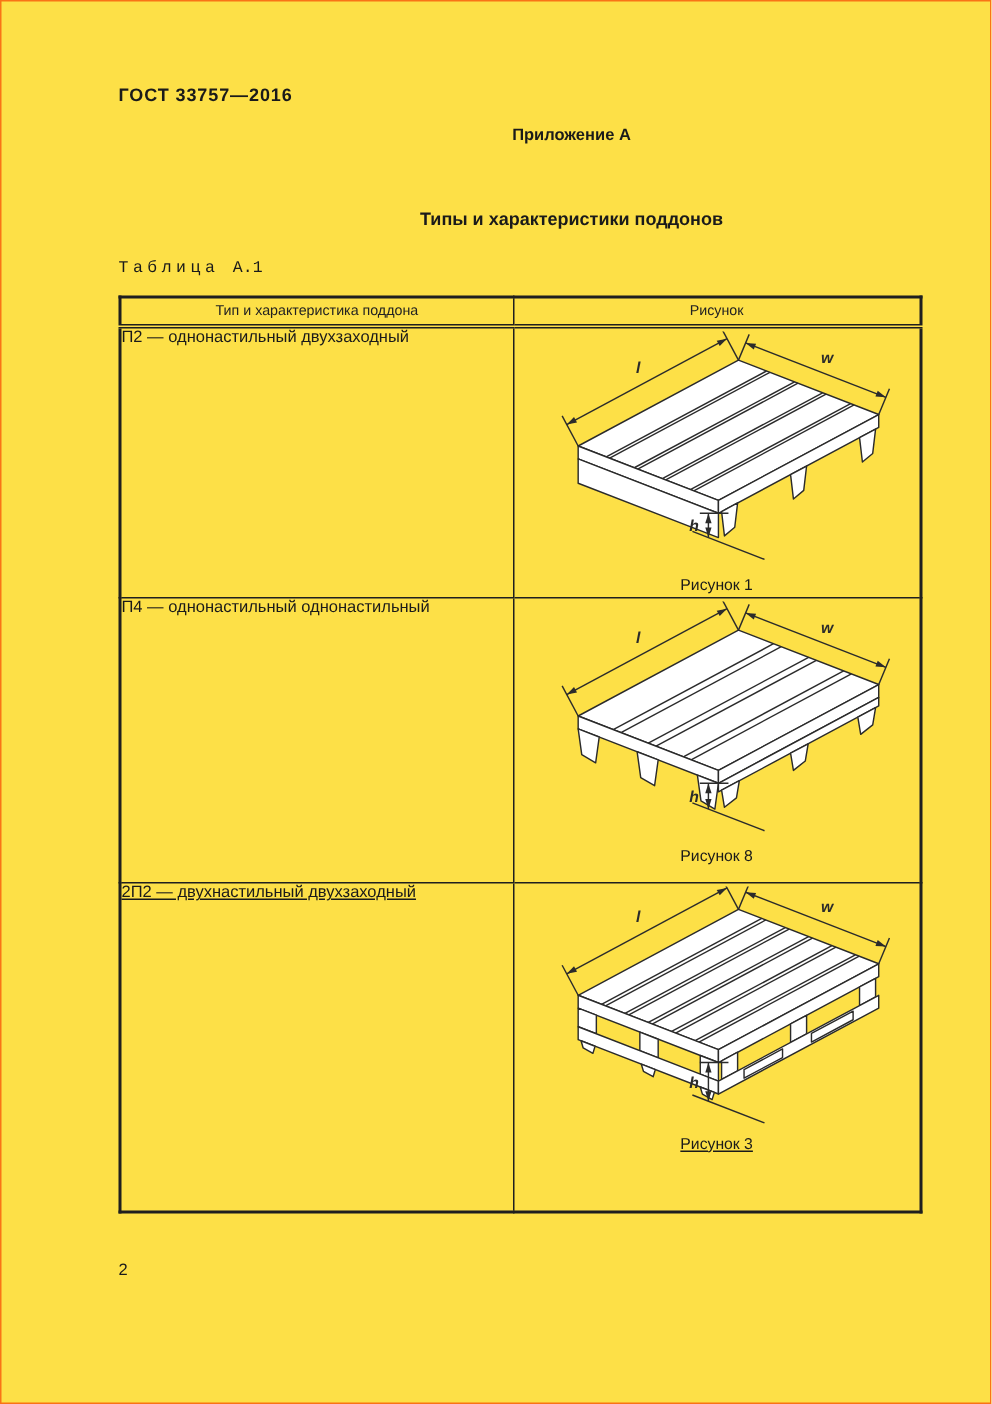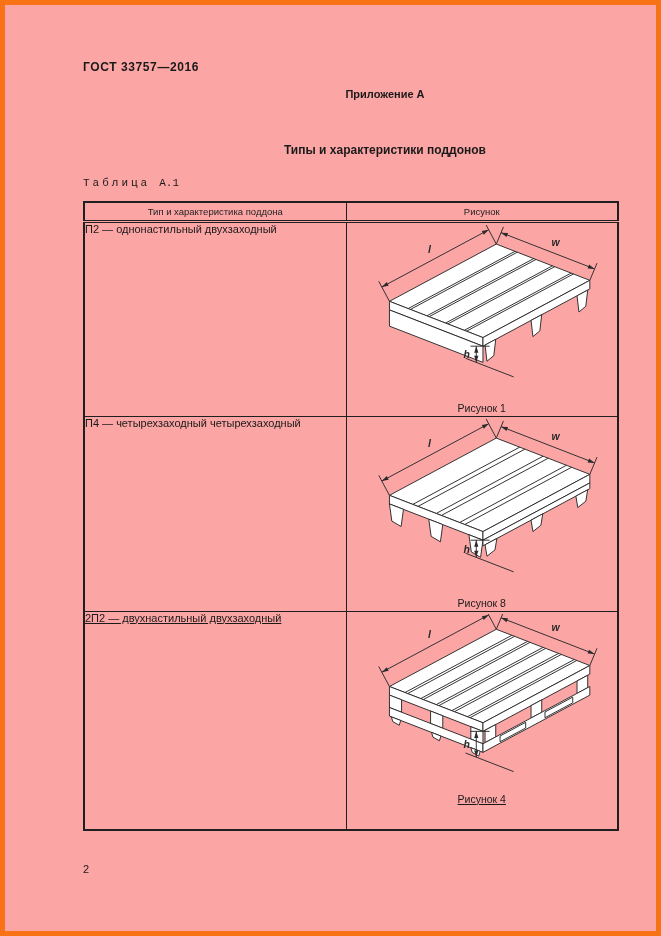--- a/index.html
+++ b/index.html
@@ -1,21 +1,21 @@
 <!DOCTYPE html>
 <html><head>
 <meta charset="utf-8">
 <style>
   html,body{margin:0;padding:0;background:#ffffff;}
   .page{
     position:relative;
     width:661px;height:936px;
     box-sizing:border-box;
-    background:#fca5a5;
-    border:5px solid #f97316;
+    background:#fde047;
+    border:1px solid #f97316;
     padding:55px 48px 0 78px;
     font-family:"Liberation Sans",sans-serif;
     color:#1a1a1a;
   }
   .doc-standard{font-weight:bold;font-size:12px;line-height:14px;letter-spacing:.6px;}
   .content-col{width:604px;}
   .annex{margin-top:13px;text-align:center;font-weight:bold;font-size:11px;line-height:14px;}
   .section-title{margin-top:42px;text-align:center;font-weight:bold;font-size:12px;line-height:14px;}
   .table-label{margin-top:20px;font-size:11px;line-height:13px;font-family:Liberation Mono, monospace;}
   .table-label .tl{letter-spacing:3px;}
@@ -45,21 +45,21 @@
     line-height:13px;
     padding:7px 8px 0 16px;
   }
   td.figcell{vertical-align:middle;}
   .figwrap{
     display:flex;flex-direction:column;
     align-items:center;justify-content:center;
     padding:2px 0;
   }
   .pallet-svg{width:250px;height:auto;display:block;}
-  .fig-caption{font-size:10.5px;margin-top:17px;color:#1a1a1a;text-align:center;}
+  .fig-caption{font-size:10.5px;margin-top:3px;color:#1a1a1a;text-align:center;}
   .page-number{margin-top:32px;font-size:11px;}
 </style>
 </head>
 <body>
 
 <div class="page">
 
   <div class="doc-standard">ГОСТ 33757—2016</div>
 
   <div class="content-col">
@@ -122,21 +122,21 @@
                   <polygon points="125.0,144.0 122.8,137.0 127.2,137.0" fill="#2b2b2b"></polygon>
                   <line x1="119.0" y1="127.0" x2="139.0" y2="127.0" stroke="#2b2b2b" stroke-width="1"></line>
                   <line x1="113.8" y1="139.7" x2="164.2" y2="159.2" stroke="#2b2b2b" stroke-width="1"></line>
                   <text x="115.0" y="139.5" text-anchor="middle" font-size="11" font-weight="bold" font-style="italic" fill="#2b2b2b" font-family="&quot;Liberation Sans&quot;,sans-serif">h</text>
                 </svg>
               <div class="fig-caption">Рисунок 1</div>
             </div>
           </td>
         </tr>
         <tr style="height:190px">
-          <td class="typecell c1">П4 — четырехзаходный четырехзаходный</td>
+          <td class="typecell c1">П4 — однонастильный однонастильный</td>
           <td class="figcell">
             <div class="figwrap">
               <svg class="pallet-svg" xmlns="http://www.w3.org/2000/svg" viewBox="0 0 262 168">
                   <polygon points="34.0,80.0 146.0,20.0 244.0,58.0 132.0,118.0" fill="#fff" stroke="#2b2b2b" stroke-width="1" stroke-linejoin="round"></polygon>
                   <line x1="58.5" y1="89.5" x2="170.5" y2="29.5" stroke="#2b2b2b" stroke-width="1"></line>
                   <line x1="63.9" y1="91.6" x2="175.9" y2="31.6" stroke="#2b2b2b" stroke-width="1"></line>
                   <line x1="83.0" y1="99.0" x2="195.0" y2="39.0" stroke="#2b2b2b" stroke-width="1"></line>
                   <line x1="88.4" y1="101.1" x2="200.4" y2="41.1" stroke="#2b2b2b" stroke-width="1"></line>
                   <line x1="107.5" y1="108.5" x2="219.5" y2="48.5" stroke="#2b2b2b" stroke-width="1"></line>
                   <line x1="112.9" y1="110.6" x2="224.9" y2="50.6" stroke="#2b2b2b" stroke-width="1"></line>
@@ -215,21 +215,21 @@
                   <line x1="146.0" y1="16.0" x2="153.5" y2="-2.0" stroke="#2b2b2b" stroke-width="1"></line>
                   <line x1="244.0" y1="54.0" x2="251.5" y2="36.0" stroke="#2b2b2b" stroke-width="1"></line>
                   <text x="208.0" y="18.0" text-anchor="middle" font-size="11" font-weight="bold" font-style="italic" fill="#2b2b2b" font-family="&quot;Liberation Sans&quot;,sans-serif">w</text>
                   <line x1="125.0" y1="123.0" x2="125.0" y2="150.0" stroke="#2b2b2b" stroke-width="1"></line>
                   <polygon points="125.0,123.0 127.2,130.0 122.8,130.0" fill="#2b2b2b"></polygon>
                   <polygon points="125.0,150.0 122.8,143.0 127.2,143.0" fill="#2b2b2b"></polygon>
                   <line x1="119.0" y1="123.0" x2="139.0" y2="123.0" stroke="#2b2b2b" stroke-width="1"></line>
                   <line x1="113.8" y1="145.7" x2="164.2" y2="165.2" stroke="#2b2b2b" stroke-width="1"></line>
                   <text x="115.0" y="140.5" text-anchor="middle" font-size="11" font-weight="bold" font-style="italic" fill="#2b2b2b" font-family="&quot;Liberation Sans&quot;,sans-serif">h</text>
                 </svg>
-              <div class="fig-caption">Рисунок 4</div>
+              <div class="fig-caption">Рисунок 3</div>
             </div>
           </td>
         </tr>
       </tbody>
     </table>
 
     <div class="page-number">2</div>
   </div>
 
 </div>

